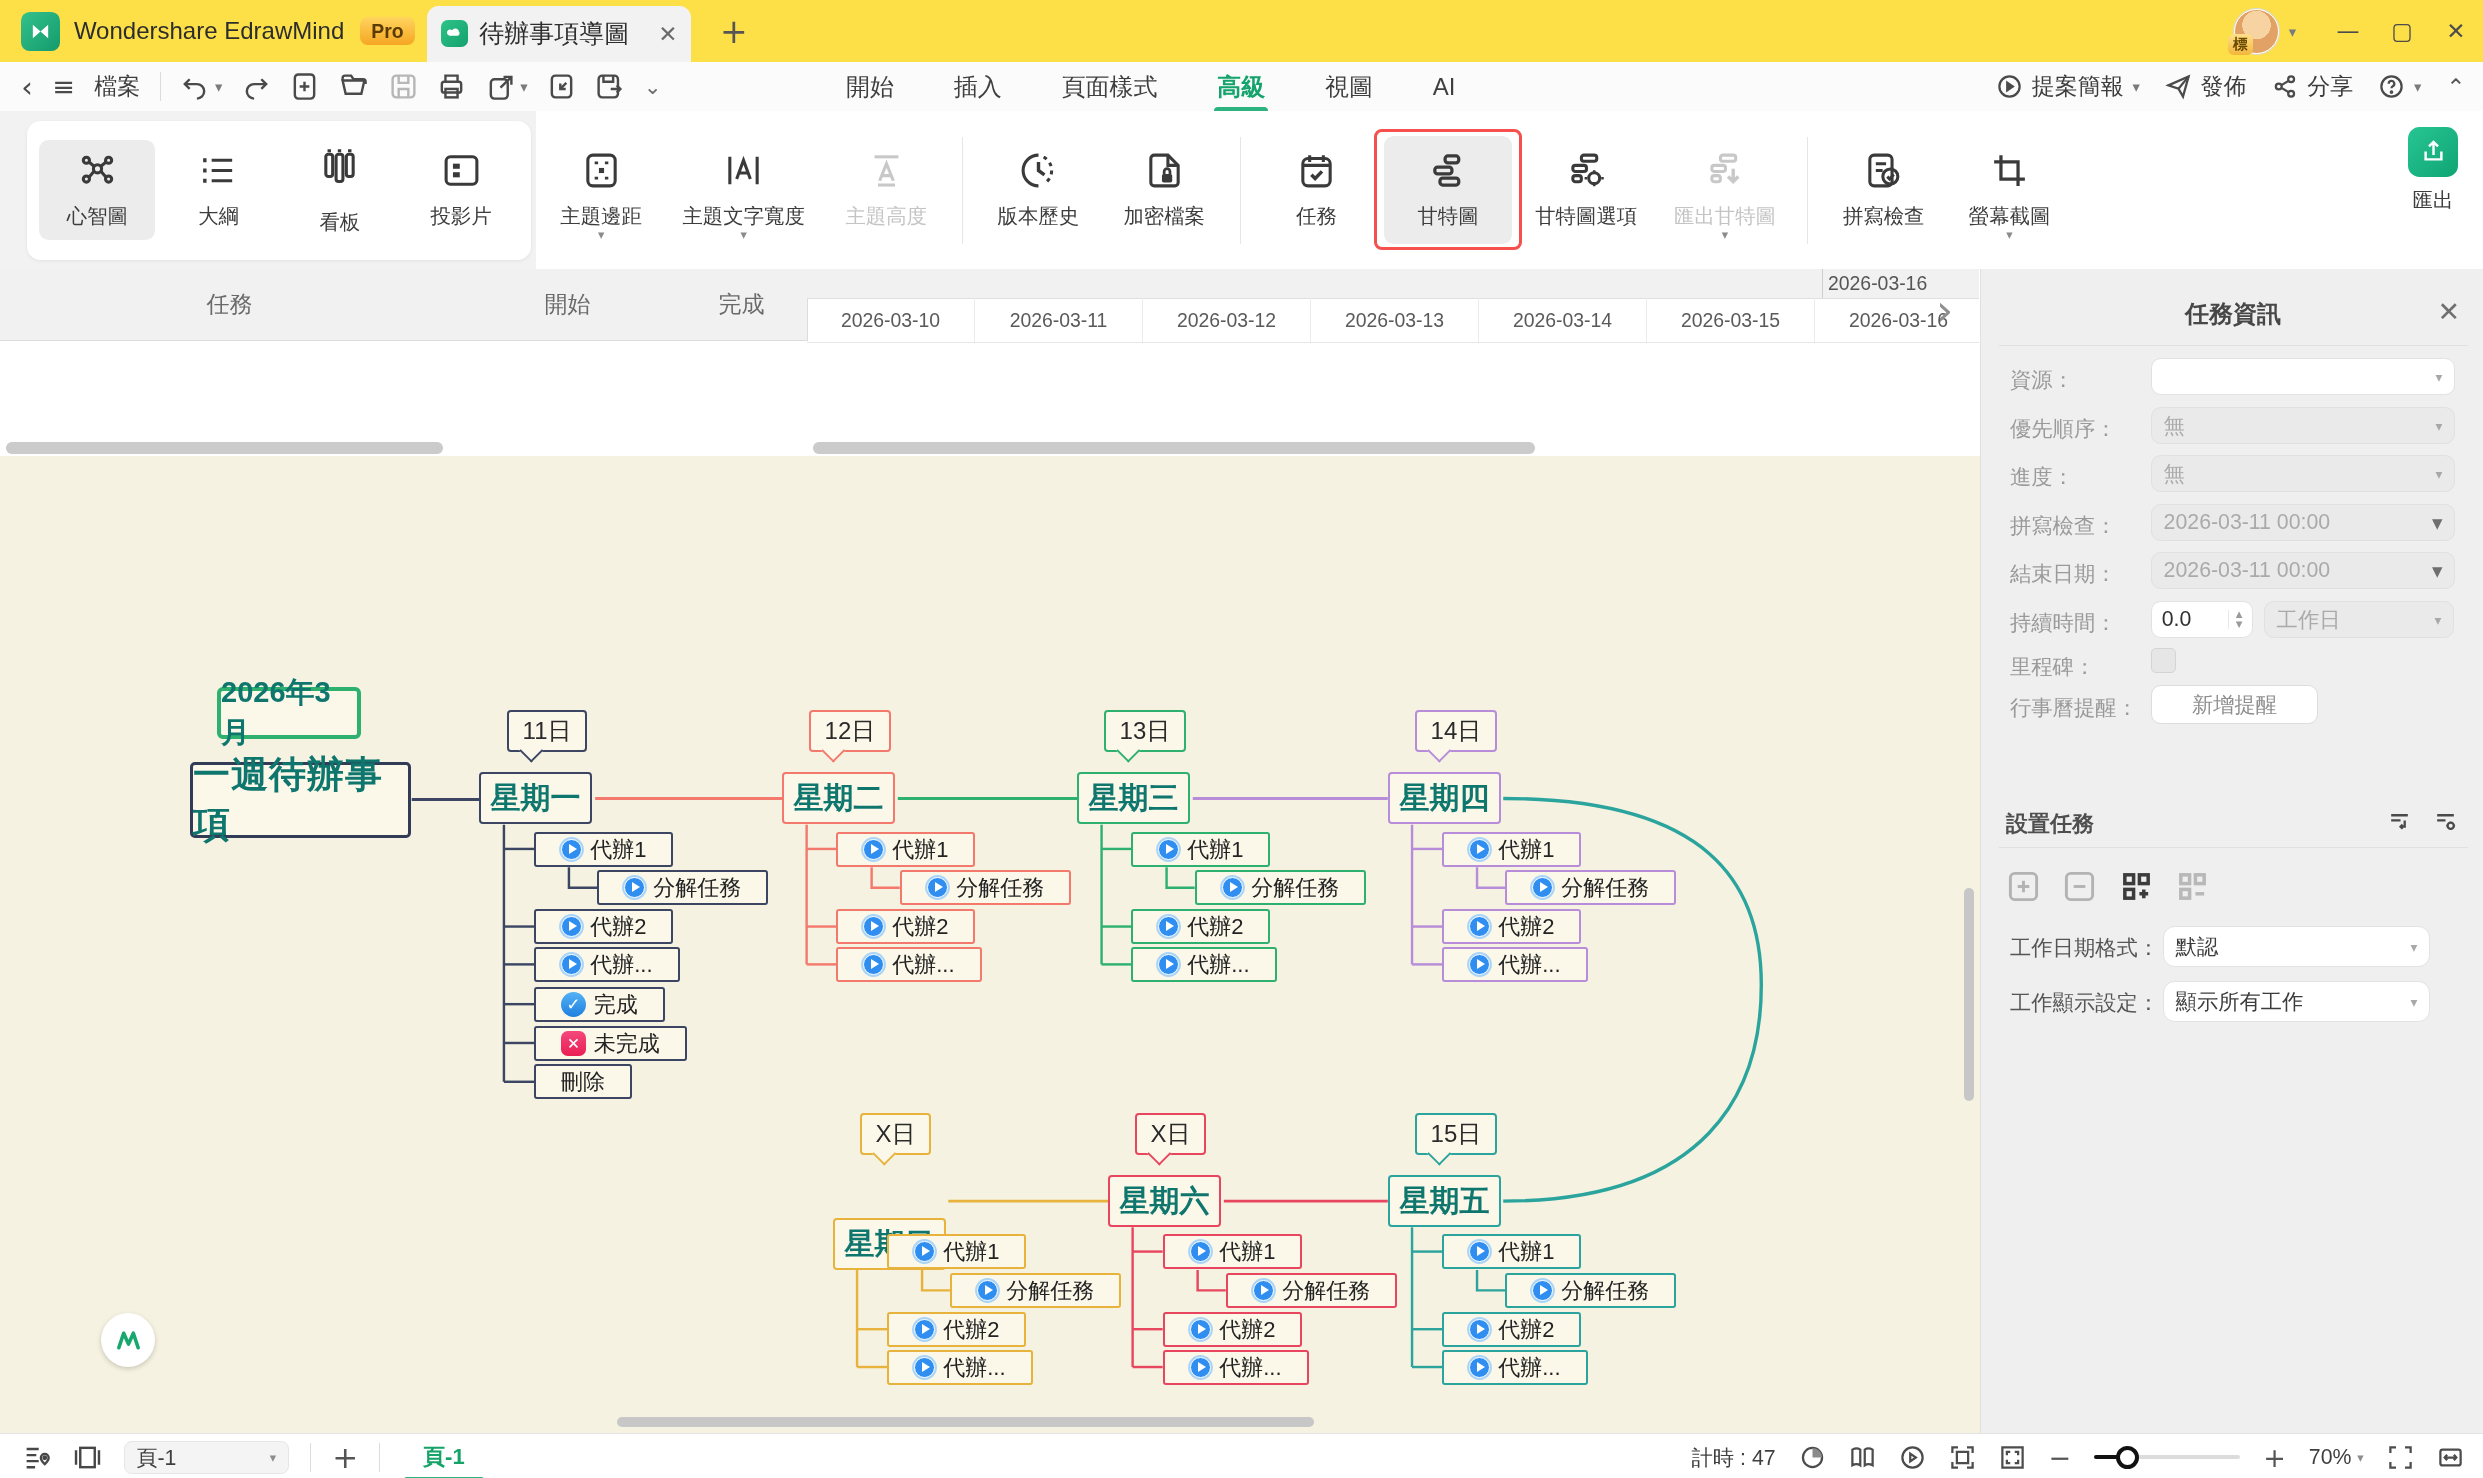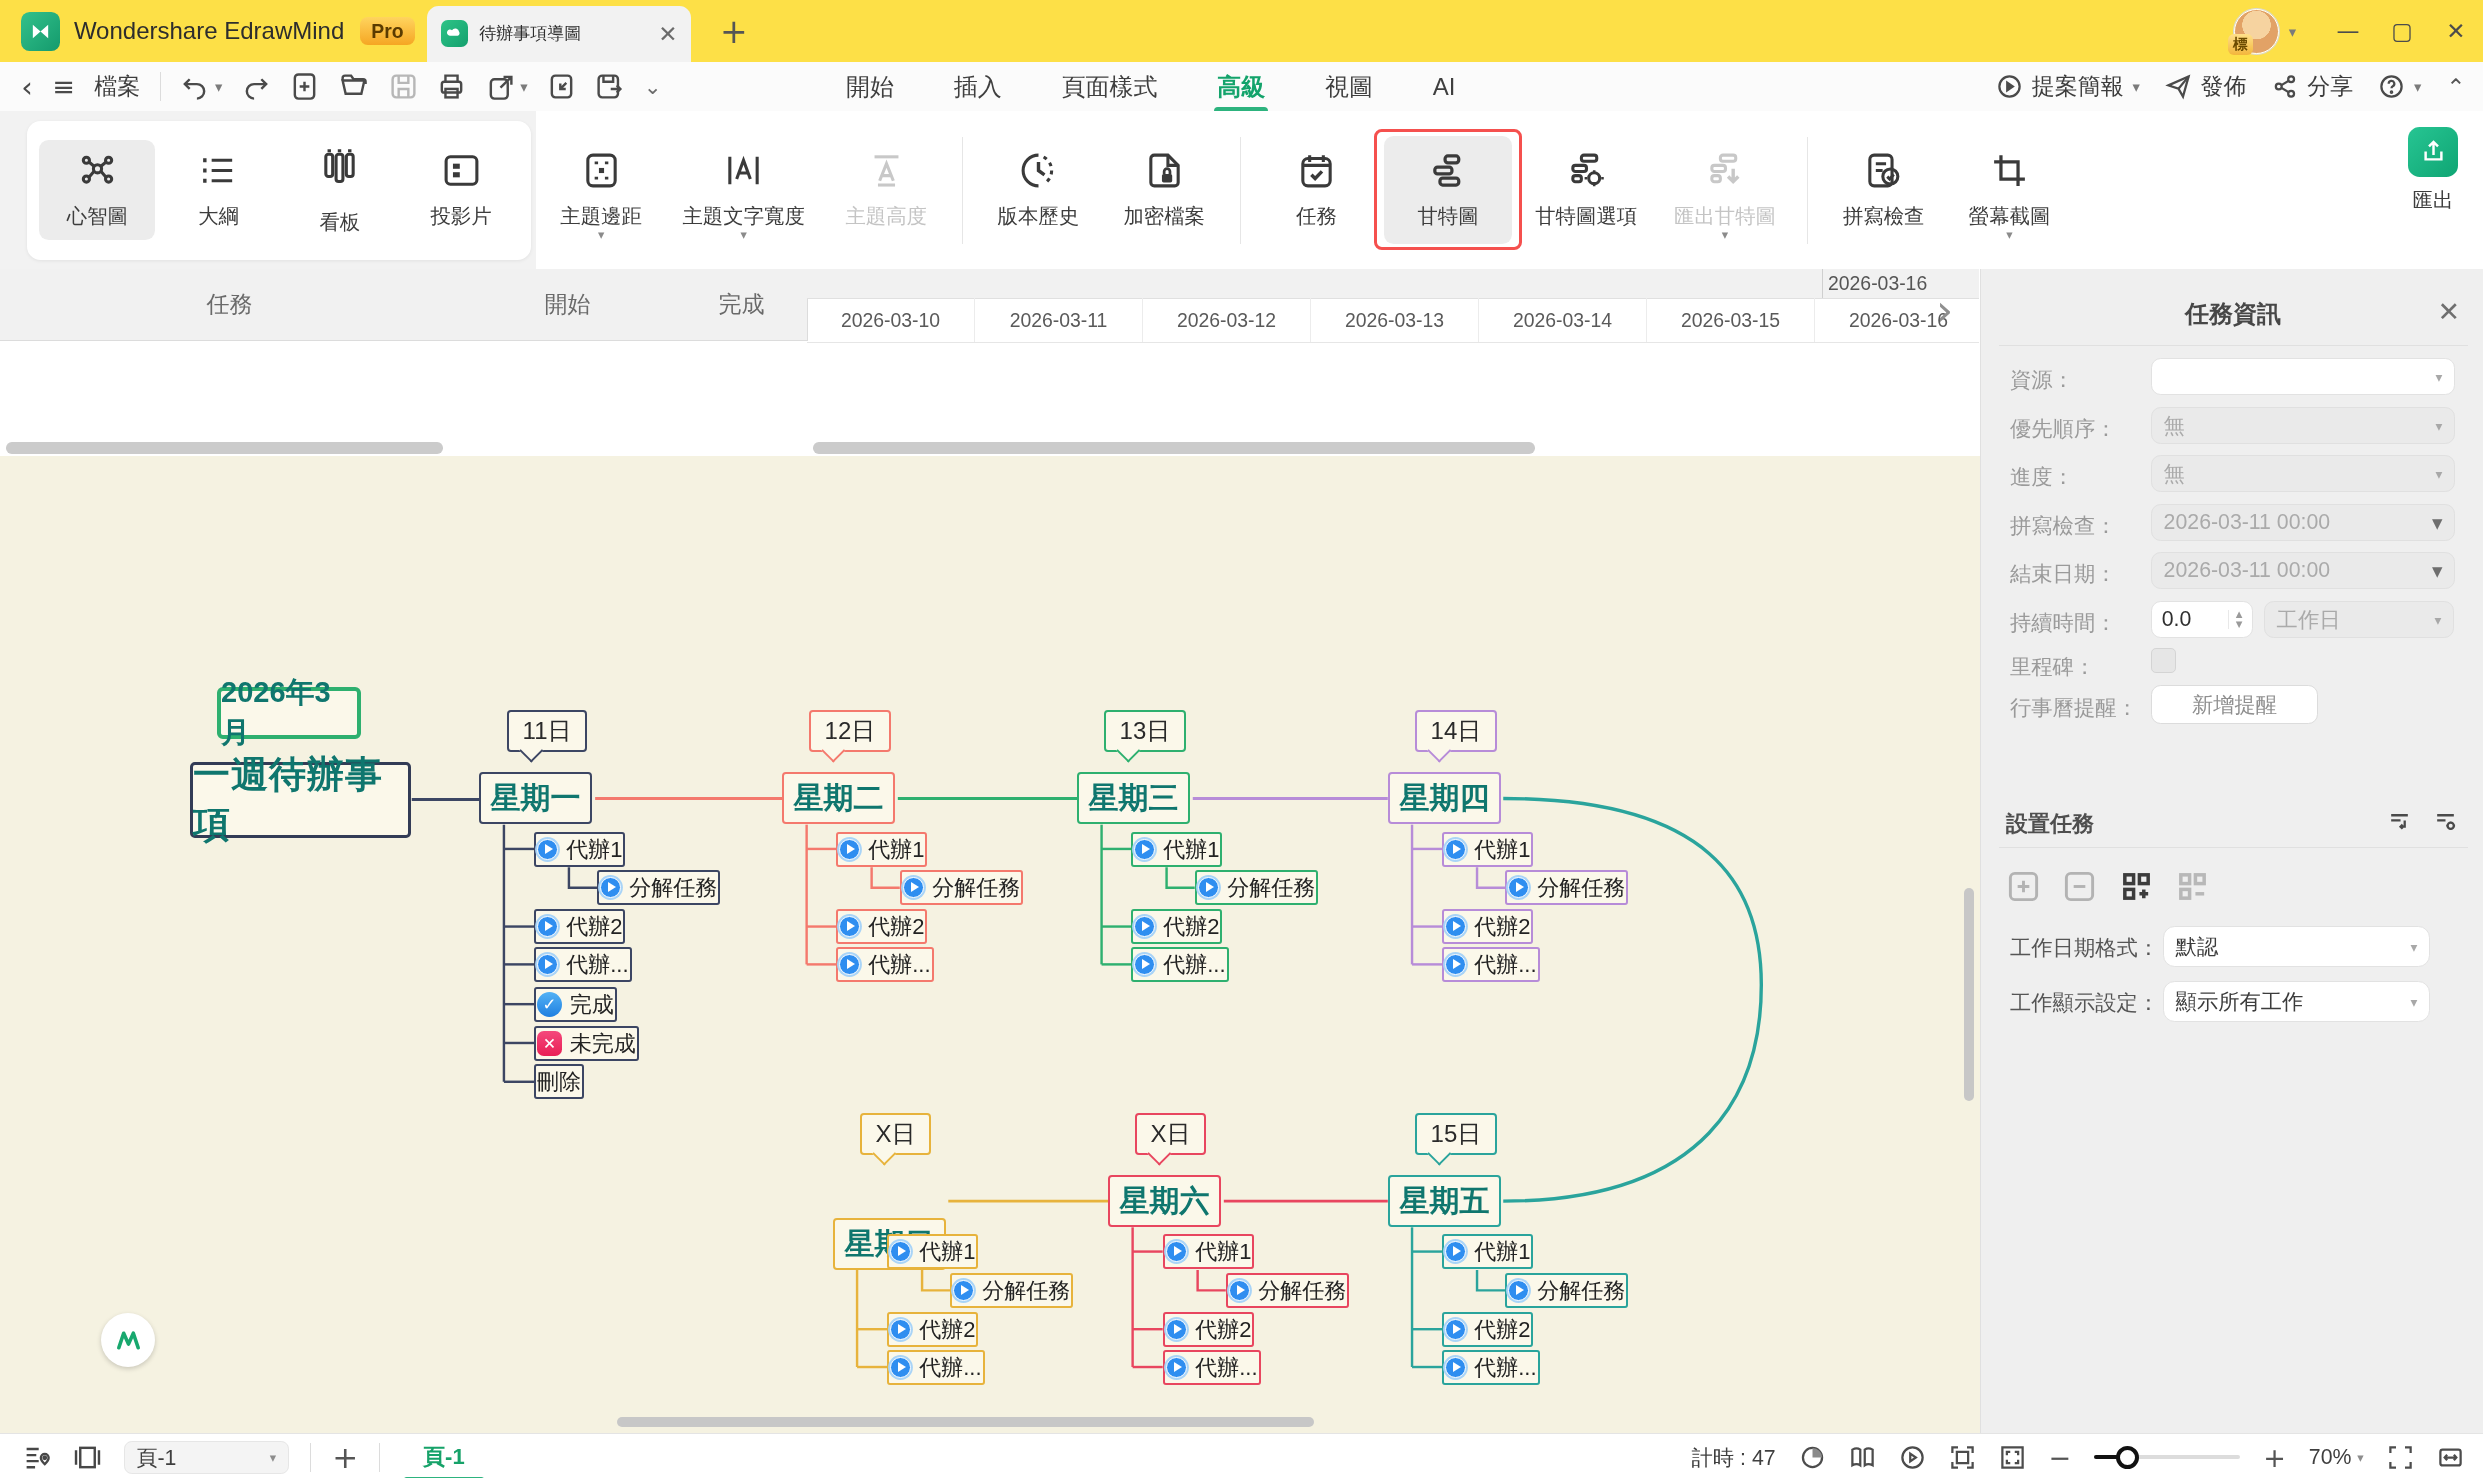--- a/index.html
+++ b/index.html
@@ -14,21 +14,21 @@
   #titlebar{top:0;left:0;width:2483px;height:62px;background:#fde047}
   .app-logo{width:39px;height:39px;border-radius:8.7px;background:linear-gradient(135deg,#33c18b,#149a6d);
             margin:0 13.6px 0 21.3px;display:flex;align-items:center;justify-content:center}
   .app-name{font-size:24px;color:#2d2d2d}
   .pro-badge{margin-left:15.5px;background:linear-gradient(180deg,#ffd45e,#f5a623);color:#5b3b00;
              font-weight:bold;font-size:19.4px;border-radius:7.8px;padding:2.9px 11.6px}
   .doc-tab{position:absolute;left:427px;top:5.8px;width:264px;height:56px;background:#f2f2f2;
            border-radius:11.6px 11.6px 0 0;display:flex;align-items:center;padding:0 13.6px;box-sizing:border-box}
   .doc-tab .ticon{width:27px;height:27px;border-radius:6.8px;background:linear-gradient(135deg,#2ec487,#14a06e);
            display:flex;align-items:center;justify-content:center;margin-right:11.6px}
-  .doc-tab .tname{font-size:17px;color:#2e2e2e;flex:1}
+  .doc-tab .tname{font-size:25px;color:#2e2e2e;flex:1}
   .tab-close{color:#6b6b6b;font-size:23px;cursor:pointer}
   .newtab{position:absolute;left:720px;top:11.6px;font-size:33px;color:#555}
   .win-right{position:absolute;right:0;top:0;height:62px;display:flex;align-items:center}
   .avatar-wrap{position:relative;margin-right:9.7px;display:flex;align-items:center}
   .avatar{width:43px;height:43px;border-radius:50%;background:radial-gradient(circle at 50% 35%,#f6d3a0 0 40%,#e2a266 41% 100%);
           border:1.9px solid #fff;box-shadow:0 0 0 1px #d9d9d9}
   .avatar-badge{position:absolute;left:-5.8px;bottom:-1.9px;background:linear-gradient(180deg,#ffe08a,#f3b63c);
           color:#6b4a00;font-size:14.6px;border-radius:5.8px;padding:1px 4.9px;font-weight:bold}
   .caret{font-size:14.6px;color:#7b7b7b}
   .winbtn{width:54px;height:62px;display:flex;align-items:center;justify-content:center;font-size:23px;color:#4c4c4c}
@@ -110,21 +110,21 @@
          display:flex;align-items:center;justify-content:center}
   .central{border:3.9px solid #333c56;border-radius:4.9px;font-weight:bold;font-size:37px;letter-spacing:1px;
          display:flex;align-items:center;justify-content:center}
   .day{width:113px;height:52px;border:2.9px solid var(--c);border-radius:3.9px;font-weight:bold;font-size:30px;
        display:flex;align-items:center;justify-content:center}
   .callout{border:2.4px solid var(--c);border-radius:3.9px;font-size:24px;color:#2a2a2a;
        padding:2.9px 13.6px;background:#fbf8ea}
   .callout .pt{position:absolute;left:13.6px;bottom:-8.7px;width:14.6px;height:14.6px;background:#fbf8ea;
        transform:rotate(45deg);border-right:2.4px solid var(--c);border-bottom:2.4px solid var(--c)}
   .child{height:35px;border:2.4px solid var(--c);border-radius:2.9px;display:flex;align-items:center;gap:7.8px;
-       padding:0 1px;font-size:22px;color:#232323}
+       padding:0 25px;font-size:22px;color:#232323}
   .play-icon{width:19.4px;height:19.4px;border-radius:50%;background:#2f8ef0;border:1.9px solid #fff;
        box-shadow:0 0 0 1.9px #a9d4f7;display:flex;align-items:center;justify-content:center;flex:0 0 auto}
   .play-icon i{display:block;width:0;height:0;border-left:8.7px solid #fff;border-top:5.3px solid transparent;
        border-bottom:5.3px solid transparent;margin-left:2.9px}
   .check-icon{width:25px;height:25px;border-radius:50%;background:linear-gradient(180deg,#53b2f5,#1f7fe0);
        display:flex;align-items:center;justify-content:center;color:#fff;font-size:16.5px;font-weight:bold;flex:0 0 auto}
   .x-icon{width:25px;height:25px;border-radius:6.8px;background:linear-gradient(180deg,#f4487c,#e91f55);
        display:flex;align-items:center;justify-content:center;color:#fff;font-size:15.5px;font-weight:bold;flex:0 0 auto}
   .ai-bubble{position:absolute;left:101px;top:857px;width:54px;height:54px;border-radius:50%;background:#fff;
        box-shadow:0 1.9px 5.8px rgba(0,0,0,.18);display:flex;align-items:center;justify-content:center}

